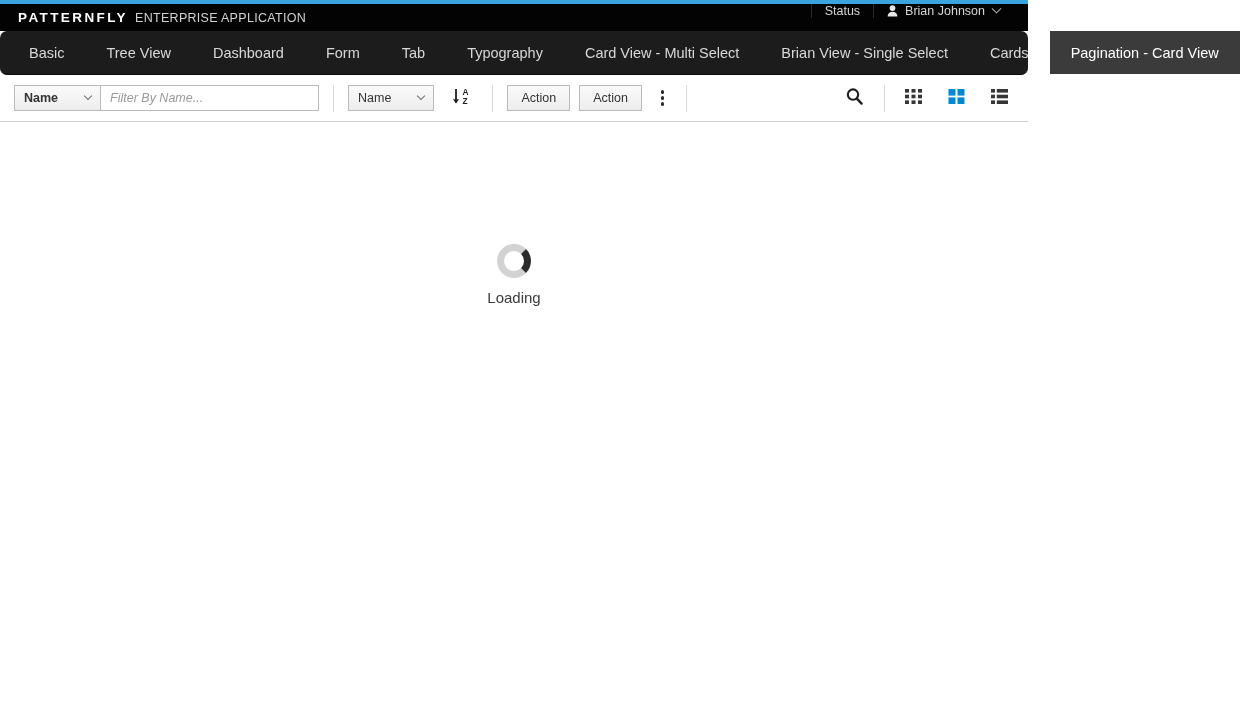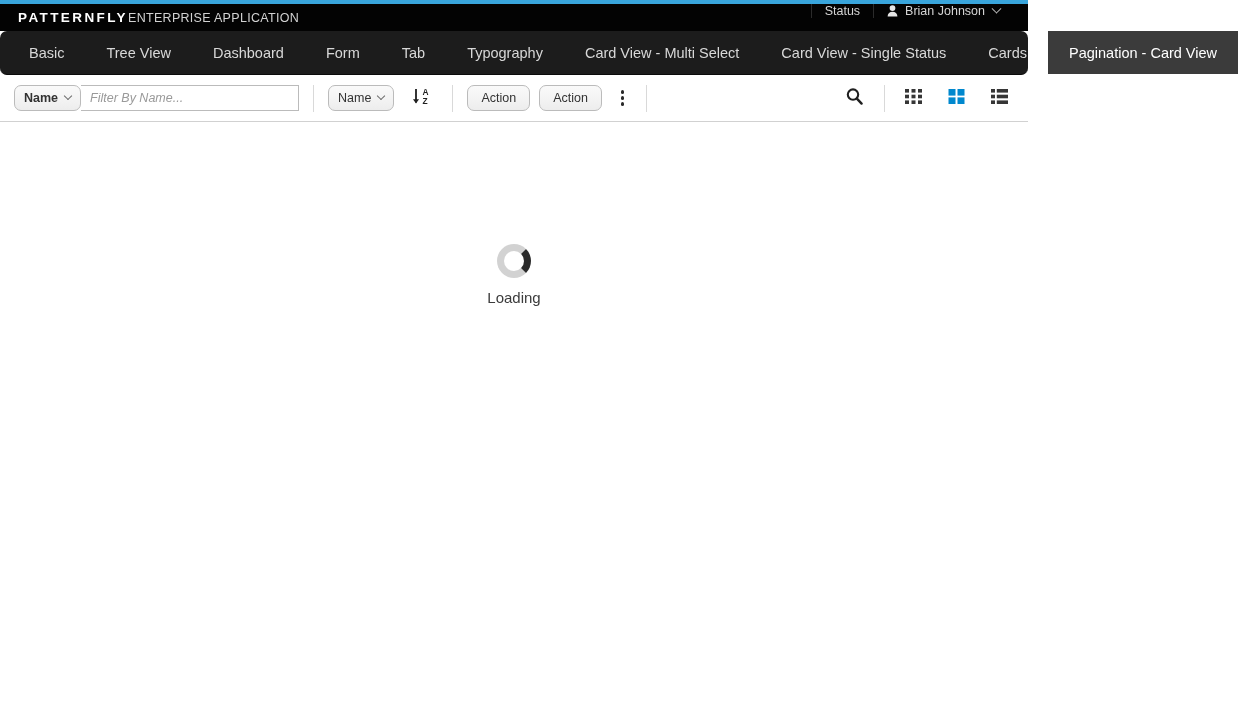--- a/index.html
+++ b/index.html
@@ -21,21 +21,21 @@
     background: #030303;
     display: flex; align-items: center;
   }
   .brand { display: flex; align-items: baseline; padding-left: 18px; }
   .brand-primary {
     color: #fff; font-size: 13.5px; font-weight: bold;
     letter-spacing: 2.4px;
   }
   .brand-secondary {
     color: #d2d2d2; font-size: 12.5px; letter-spacing: .3px;
-    font-weight: normal;
+    margin-left: 7px; font-weight: normal;
   }
   .masthead-right {
     position: absolute; right: 12px; top: 0; height: 27px;
     display: flex; align-items: flex-start;
   }
   .mh-item {
     display: flex; align-items: center; padding: 0 13px;
     color: #d5d5d5; font-size: 12.5px;
     border-left: 1px solid #2b2b2b;
     white-space: nowrap;
@@ -84,23 +84,24 @@
   }
 
   
   .input-group { display: flex; align-items: stretch; height: 26px; }
   .btn {
     background: linear-gradient(to bottom,#fafafa 0%,#ededed 100%);
     border: 1px solid #bbb;
     color: #333; font-size: 12.5px;
     display: flex; align-items: center; justify-content: center;
     padding: 0 9px; cursor: pointer;
-    border-radius: 7px;
+    border-radius: 0;
     height: 26px;
     white-space: nowrap;
+    gap: 20px;
   }
   .btn.bold { font-weight: bold; }
   .btn .caret {
     margin-left: 7px;
     display: inline-block; width: 6px; height: 6px;
     border-right: 1.3px solid #666;
     border-bottom: 1.3px solid #666;
     transform: rotate(45deg) translate(-1.5px,-1.5px);
   }
   .filter-input {
@@ -210,21 +211,21 @@
     <div class="nav-item">
       <span>Tab</span>
     </div>
     <div class="nav-item">
       <span>Typography</span>
     </div>
     <div class="nav-item">
       <span>Card View - Multi Select</span>
     </div>
     <div class="nav-item">
-      <span>Card View - Single Status</span>
+      <span>Brian View - Single Select</span>
     </div>
     <div class="nav-item">
       <span>Cards</span>
     </div>
     <div class="nav-item active">
       <span>Pagination - Card View</span>
     </div>
   </div>
 
   <div class="toolbar">

